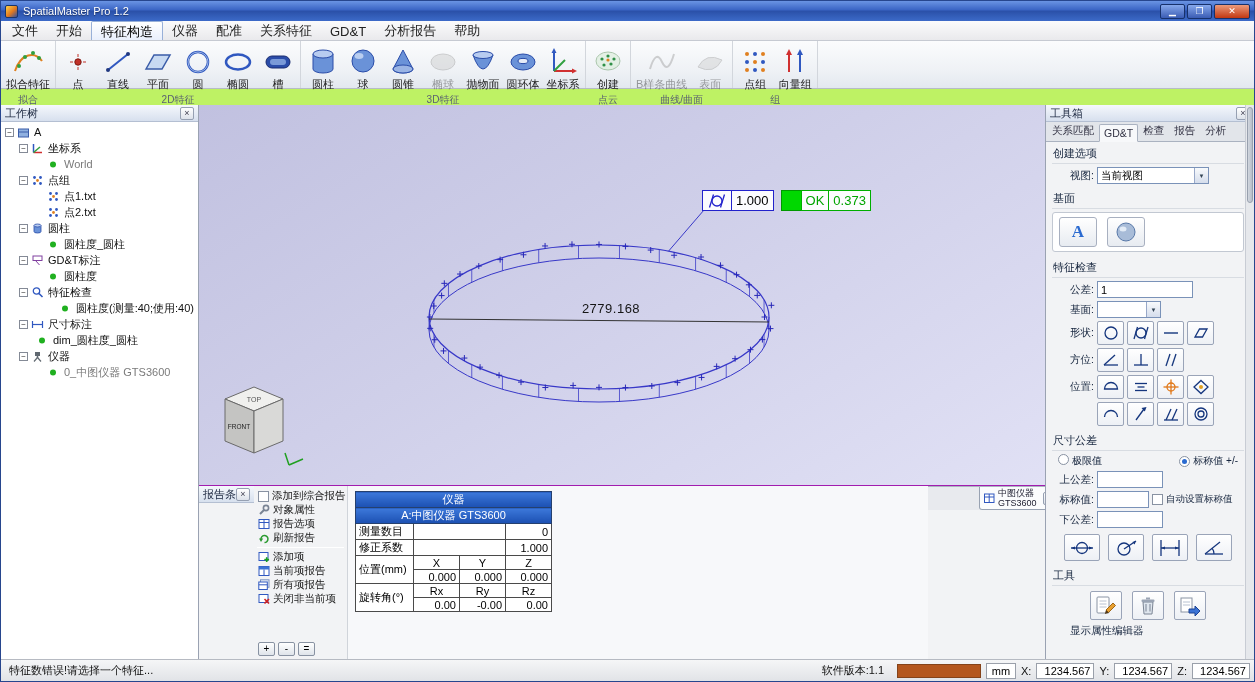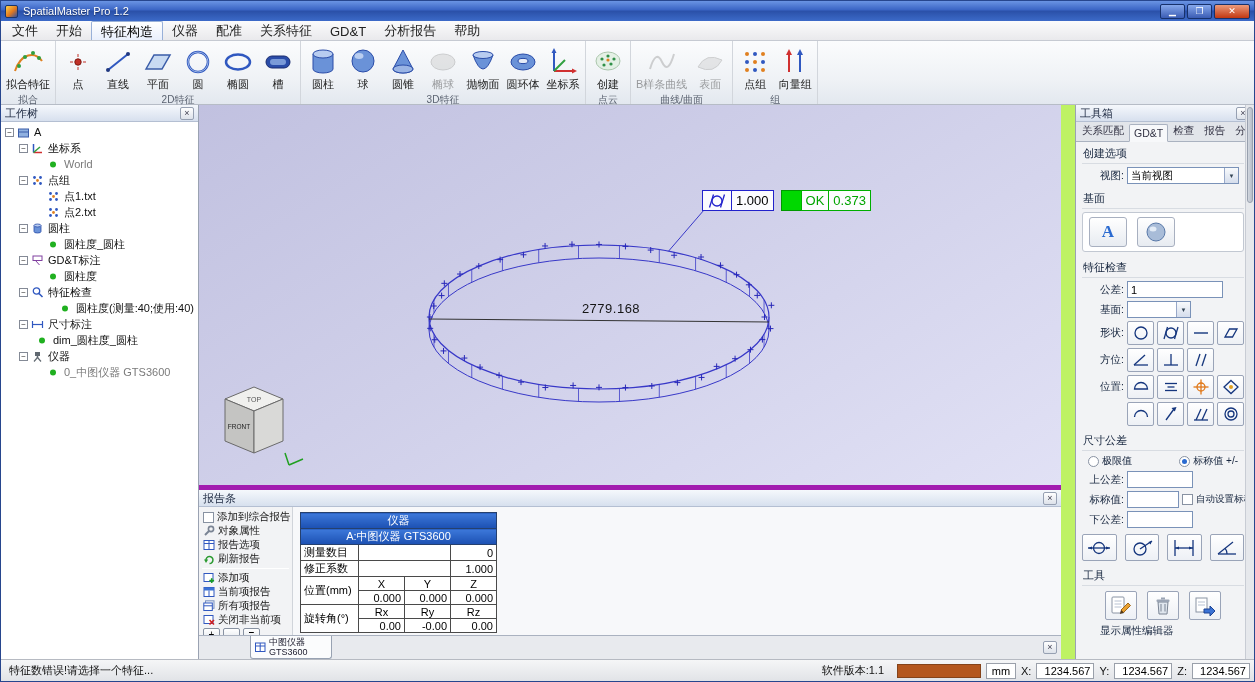--- a/index.html
+++ b/index.html
@@ -11,21 +11,21 @@
 .app-icon{width:13px;height:13px;margin-right:5px;border-radius:2px;background:linear-gradient(135deg,#ffd24a 0%,#e07820 55%,#2a50a8 100%);border:1px solid #1a3468;flex:none}
 .tb-title{font-size:11px;text-shadow:0 1px 1px rgba(0,0,0,.45)}
 .tb-btns{margin-left:auto;display:flex;gap:2px}
 .tb-btn{width:25px;height:15px;border:1px solid #17316b;border-radius:2px;background:linear-gradient(#86a8ec,#3a5cb4);color:#fff;font-size:9px;line-height:12px;text-align:center;cursor:pointer}
 .tb-btn.close{background:linear-gradient(#ec9a7a,#c23812);width:36px}
 
 .menubar{position:absolute;top:20px;left:0;right:0;height:20px;background:linear-gradient(#fbfbfc,#e9e9ec);border-bottom:1px solid #c6cad2;display:flex;align-items:stretch;padding:0 2px}
 .menu-item{padding:3px 9px 2px;font-size:13px;color:#222;cursor:pointer;display:flex;align-items:center}
 .menu-item.active{background:linear-gradient(#ffffff,#e9effc);border:1px solid #98b0d8;border-bottom:none;border-radius:2px 2px 0 0;color:#000}
 
-.ribbon{position:absolute;top:40px;left:0;right:0;height:64px;background:linear-gradient(#fbfcfd,#eef1f5 65%,#e3e8ef);border-bottom:1px solid #b6bcc6;display:flex}
+.ribbon{position:absolute;top:40px;left:0;right:0;height:48px;background:linear-gradient(#fbfcfd,#eef1f5 65%,#e3e8ef);border-bottom:1px solid #b6bcc6;display:flex}
 .rgroup{display:flex;flex-direction:column;border-right:1px solid #d2d6dc;padding:0 2px}
 .ritems{flex:1;display:flex;align-items:flex-start;padding-top:2px}
 .ritem{min-width:40px;padding:1px 3px;text-align:center;cursor:pointer;border-radius:2px}
 .ritem .ric{height:33px;display:flex;align-items:center;justify-content:center}
 .ritem .rlb{font-size:11px;color:#222;white-space:nowrap}
 .ritem.disabled{opacity:.42;filter:grayscale(1);cursor:default}
 .rgroup-lbl{font-size:10px;color:#5a6270;text-align:center;padding:0 4px 2px;white-space:nowrap}
 
 .panel-header{height:17px;background:linear-gradient(#f5f8fc,#d7e0ee);border-bottom:1px solid #b4bfd2;display:flex;align-items:center;justify-content:space-between;padding:0 4px;font-size:11px;color:#1c2840;flex:none}
 .panel-close{width:14px;height:13px;border:1px solid #96a0b2;background:linear-gradient(#fff,#dde2ea);font-size:9px;line-height:11px;text-align:center;color:#445;cursor:pointer;border-radius:2px}
@@ -41,40 +41,40 @@
 
 .viewport{position:absolute;left:198px;top:104px;width:862px;height:380px;background:linear-gradient(150deg,#c1c1e0 0%,#cfcfe9 45%,#e1e1f5 100%);overflow:hidden;cursor:crosshair}
 .dim-label{position:absolute;left:352px;top:196px;width:120px;text-align:center;font-size:13px;color:#151515;letter-spacing:.5px}
 .callout{position:absolute;left:503px;top:85px;display:flex;align-items:stretch;height:21px}
 .co-box{border:1px solid #2222cc;background:rgba(255,255,255,.92);display:flex;align-items:center;justify-content:center;padding:0 4px;font-size:13px;color:#000}
 .co-box+.co-box{margin-left:-1px}
 .co-swatch{width:21px;background:#00d800;border:1px solid #009800;margin-left:7px;flex:none}
 .co-ok{border:1px solid #00ae00;background:rgba(255,255,255,.92);color:#00a400;font-size:13px;display:flex;align-items:center;padding:0 4px;margin-left:-1px}
 .navcube{position:absolute;left:14px;top:272px}
 
-.reportbar{position:absolute;left:198px;top:484px;width:862px;bottom:22px;background:#f2f3f5;border-top:5px solid #a21caf;display:flex;flex-direction:column}
+.reportbar{position:absolute;left:198px;top:484px;width:862px;bottom:22px;background:#f2f3f5;border-top:1px solid #a21caf;display:flex;flex-direction:row}
 .rb-body{flex:1;display:flex;overflow:hidden}
 .rb-left{width:94px;border-right:1px solid #d0d4da;padding:3px 2px 2px;display:flex;flex-direction:column;background:#f2f3f5}
 .rb-opt{display:flex;align-items:center;gap:3px;padding:1px 2px;height:14px;font-size:10.5px;color:#1a1a1a;cursor:pointer;white-space:nowrap}
 .rb-sep{height:1px;background:#d0d4da;margin:2px 1px;border-bottom:1px solid #fff}
 .rb-zoom{display:flex;gap:3px;margin-top:auto;padding:1px 2px}
 .rb-zbtn{width:17px;height:14px;border:1px solid #8892a2;background:linear-gradient(#fff,#dfe4ea);text-align:center;line-height:12px;font-size:10px;cursor:pointer;border-radius:2px}
 .rb-tablearea{flex:1;background:#f7f8fa;padding:5px 0 0 7px}
 .ins-table{border-collapse:collapse;background:#fff}
 .ins-table td{border:1px solid #4a4a4a;padding:0 3px;font-size:11px;height:14px;color:#000}
 .ins-table tr.hdr td{background:linear-gradient(#3c78da,#1c50b2);color:#fff;text-align:center;border-color:#25406e}
 .ins-table td.lbl{width:58px}
 .ins-table td.ax{width:46px;text-align:center}
 .ins-table td.val{width:46px;text-align:right}
 .rb-tabs{height:24px;border-top:1px solid #aab2c0;display:flex;align-items:stretch;background:#e8eaee;padding-left:51px;position:relative;flex:none}
 .rb-tab{width:82px;background:#fbfcfd;border:1px solid #98a2b2;border-top:none;border-radius:0 0 3px 3px;display:flex;align-items:center;gap:3px;padding:0 4px;cursor:pointer}
 .rb-tab-txt{display:flex;flex-direction:column;font-size:9px;line-height:10px;color:#223}
 .rb-tabs .panel-close{position:absolute;right:4px;top:5px}
 
-.toolbox{position:absolute;right:0;top:104px;width:179px;bottom:22px;background:#f2f3f5;border-left:1px solid #9aa2b2;display:flex;flex-direction:column}
+.toolbox{position:absolute;right:0;top:104px;width:209px;bottom:22px;background:#f2f3f5;border-left:1px solid #9aa2b2;display:flex;flex-direction:column}
 .tb-tabs{display:flex;align-items:flex-end;height:20px;background:#e2e5ea;border-bottom:1px solid #aab2c0;padding:2px 1px 0;flex:none}
 .tb-tab{padding:2px 4px;font-size:10.5px;color:#334;border:1px solid transparent;cursor:pointer;white-space:nowrap}
 .tb-tab.active{background:#f7f8fa;border-color:#aab2c0;border-bottom:1px solid #f7f8fa;border-radius:2px 2px 0 0;margin-bottom:-1px}
 .tb-content{flex:1;overflow:hidden;padding:0 10px 0 6px;position:relative}
 .sec-title{font-size:11px;color:#16253e;padding:4px 1px 2px;border-bottom:1px solid #d8dce2;margin-bottom:3px}
 .frow{display:flex;align-items:center;gap:3px;margin:3px 0}
 .flabel{width:42px;text-align:right;color:#16253e;flex:none;font-size:10.5px}
 .tinput{height:17px;border:1px solid #7a92b8;background:#fff;padding:0 3px;font-size:11px;font-family:inherit;outline:none}
 .tselect{height:17px;border:1px solid #7a92b8;background:#fff;display:flex;align-items:center;font-size:10.5px;padding-left:3px;cursor:pointer}
 .dd-arrow{margin-left:auto;width:14px;height:100%;background:linear-gradient(#f8fafc,#d5ddec);border-left:1px solid #98a8c8;display:flex;align-items:center;justify-content:center;font-size:6px;color:#345}
@@ -918,21 +918,21 @@
         <button class="symbtn">
             <svg width="20" height="18">
               <circle cx="10" cy="9" r="6" fill="none" stroke="#14357d" stroke-width="1.3"></circle>
               <circle cx="10" cy="9" r="3" fill="none" stroke="#14357d" stroke-width="1.3"></circle>
             </svg>
           </button>
       </div>
 
       <div class="sec-title">尺寸公差</div>
       <div class="frow" style="justify-content:space-between;padding:0 6px">
-        <span style="display:flex;align-items:center;gap:3px">
+        <span style="display:flex;gap:3px">
             <span class="radio"></span>
             <span class="rlab">极限值</span>
           </span>
         <span style="display:flex;align-items:center;gap:3px">
             <span class="radio sel"></span>
             <span class="rlab">标称值 +/-</span>
           </span>
       </div>
       <div class="frow">
         <span class="flabel">上公差:</span>

